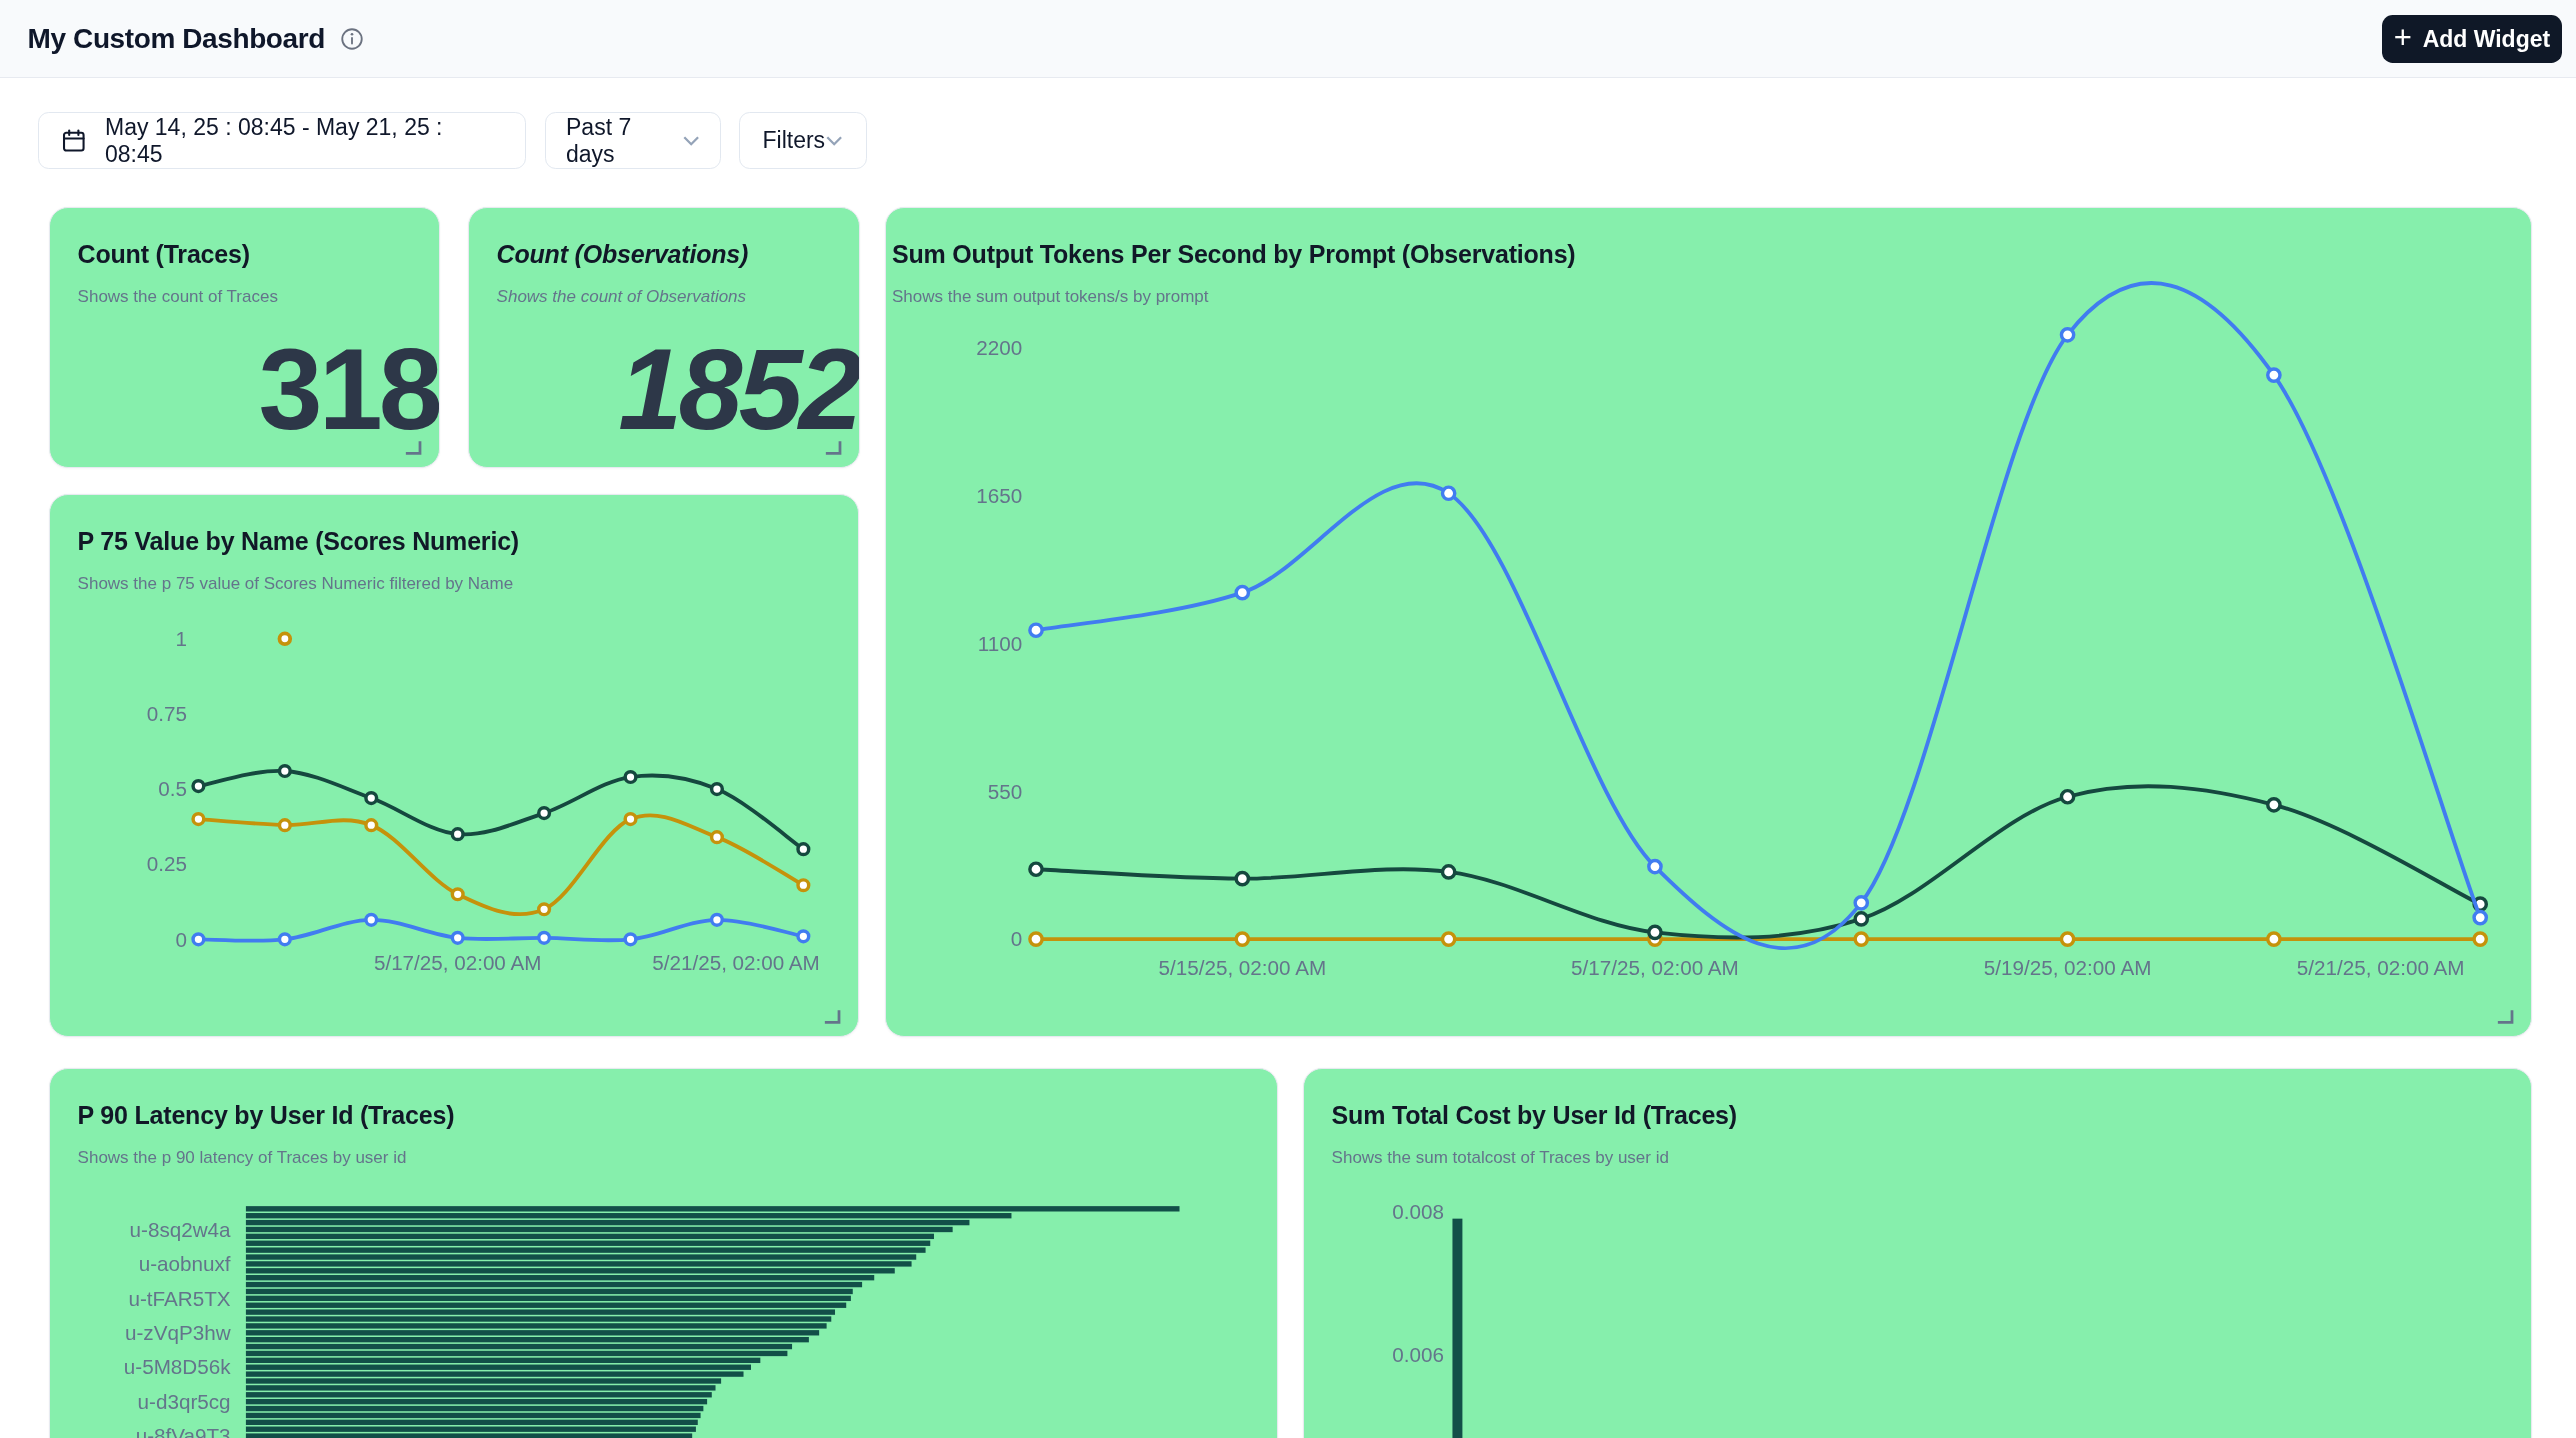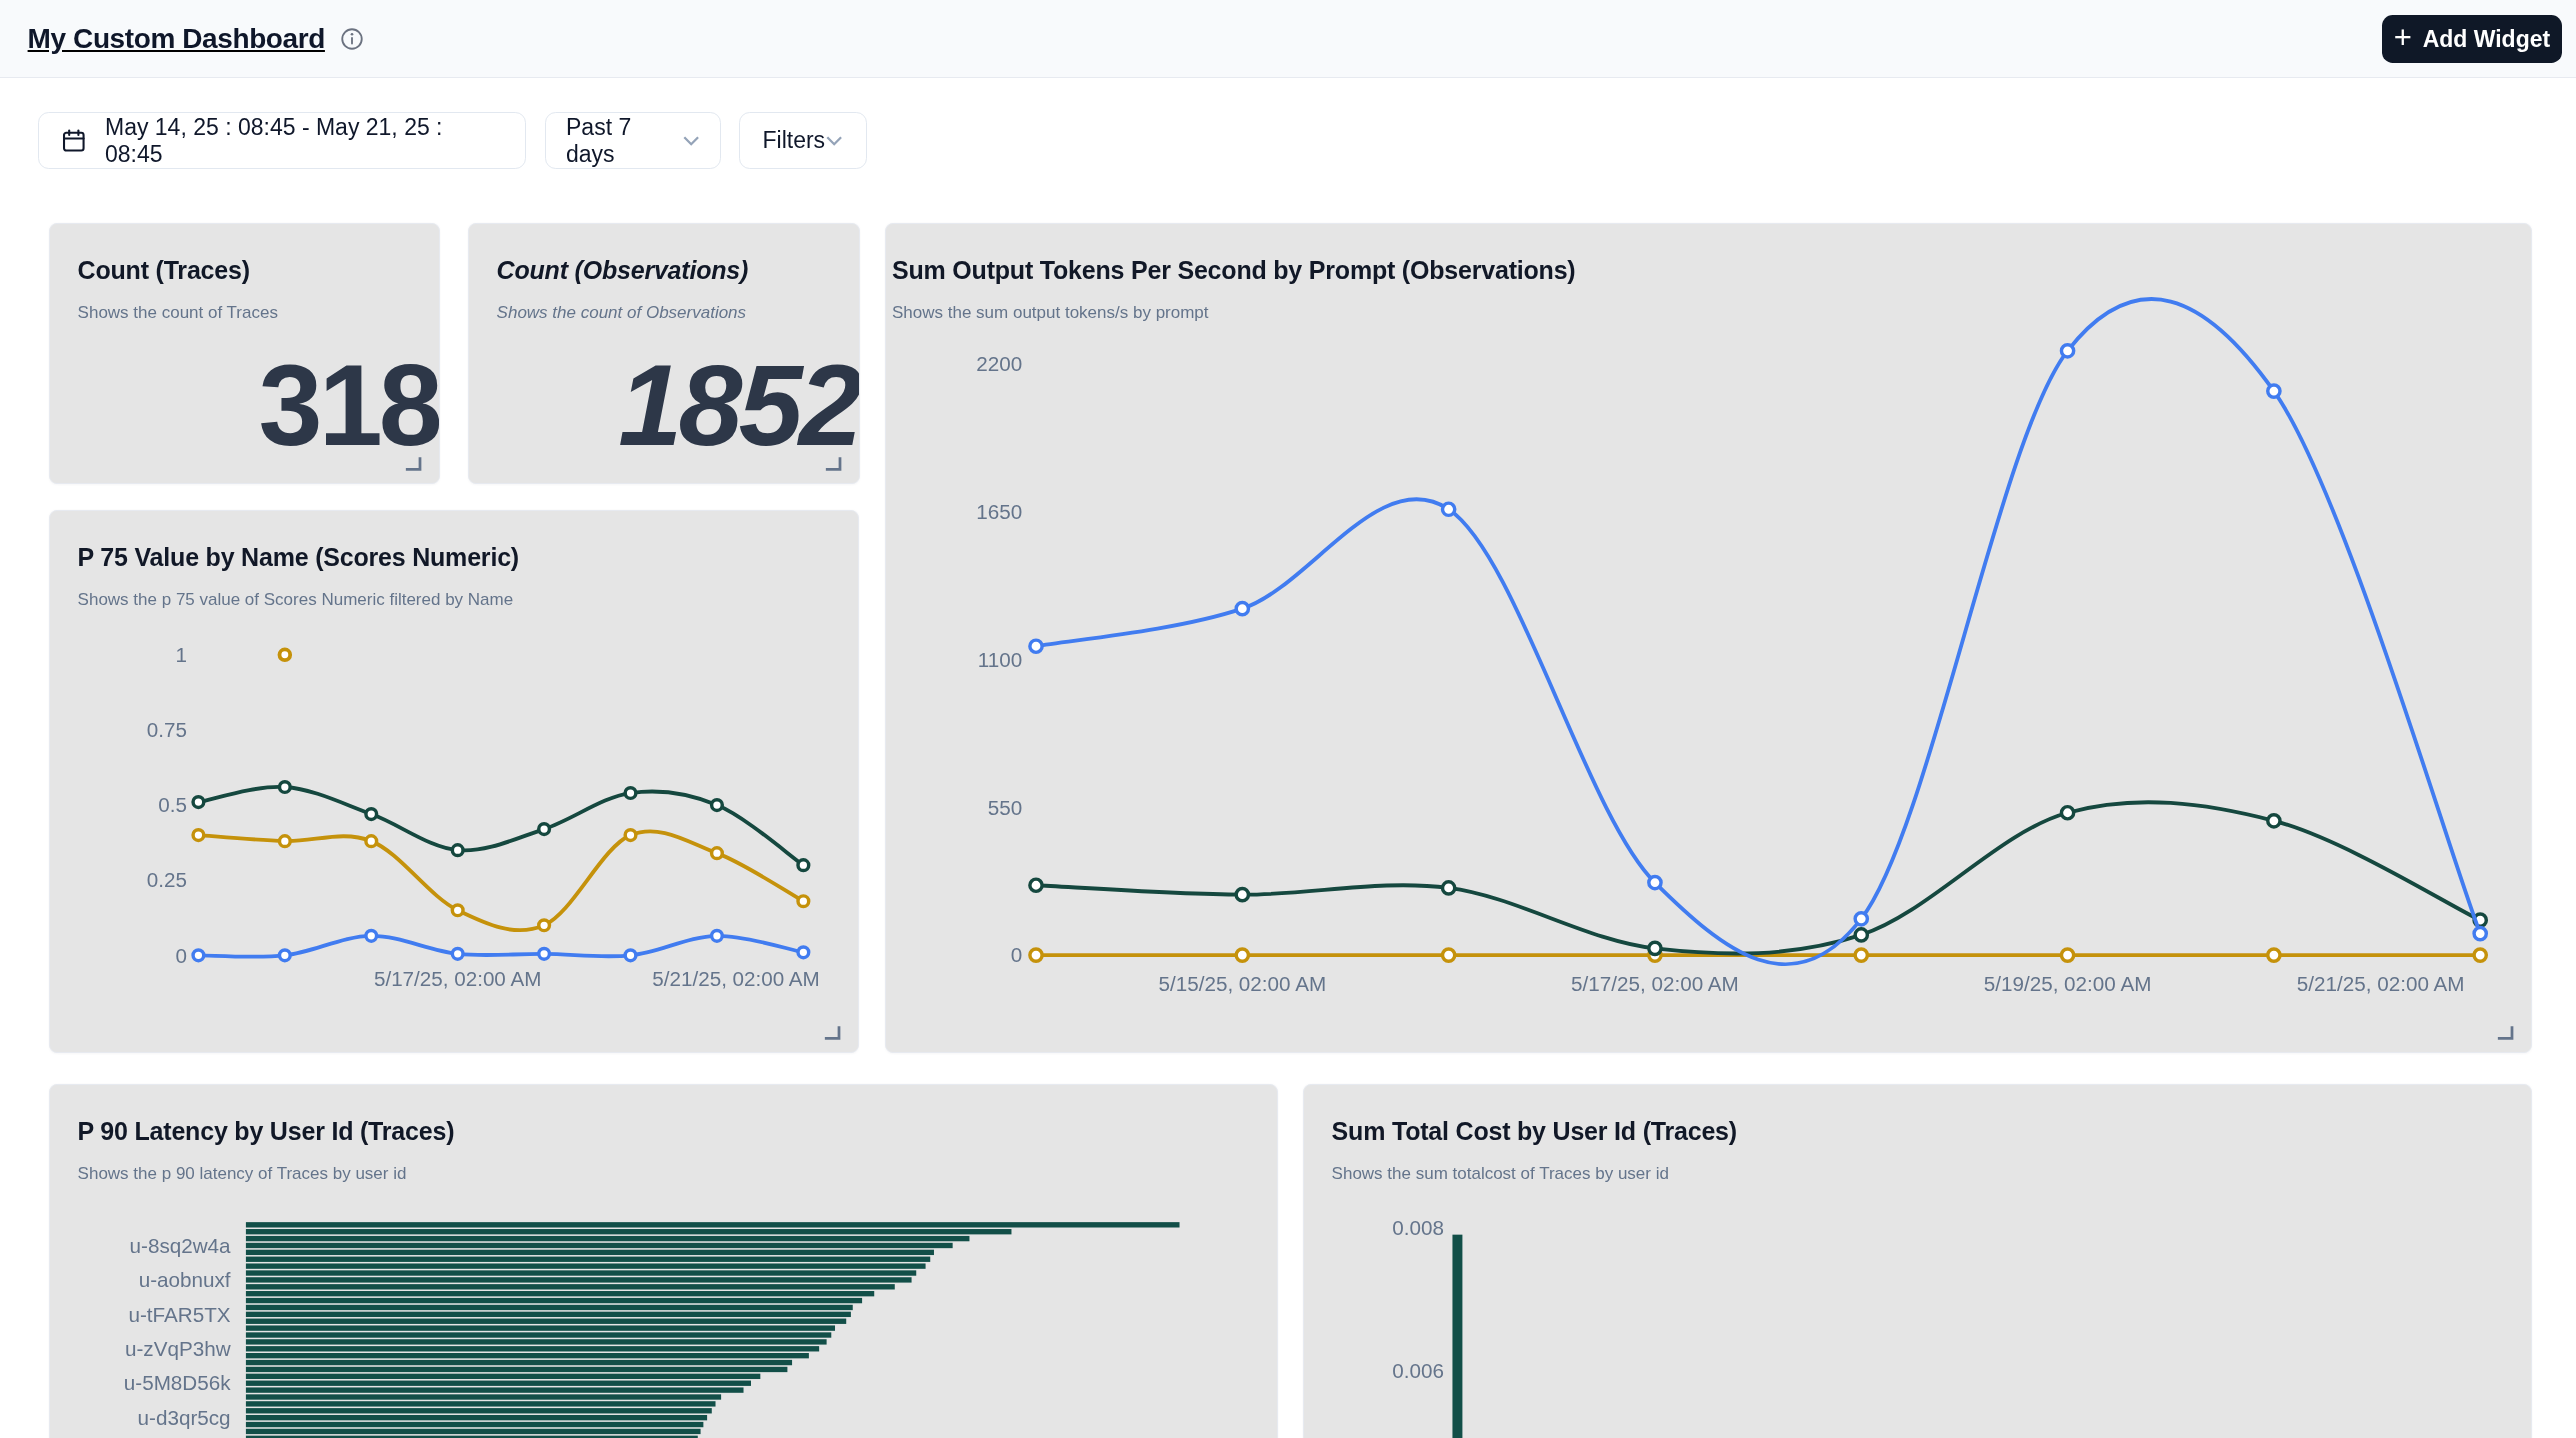--- a/index.html
+++ b/index.html
@@ -1,36 +1,36 @@
 <!DOCTYPE html>
 <html style="font-size:12.2px"><head>
 <meta charset="utf-8">
 <style>
   html,body{margin:0;padding:0;width:2576px;height:1439px;overflow:hidden;background:#ffffff;
     font-family:"Liberation Sans","DejaVu Sans",sans-serif;-webkit-font-smoothing:antialiased;}
   *{box-sizing:border-box;}
   
   .topbar{position:absolute;left:0;top:0;width:2576px;height:78px;background:#f8fafc;
-    border-bottom:1.5px solid #e7eaf0;display:flex;align-items:center;padding:0 27.6px;text-decoration:underline;}
+    border-bottom:1.5px solid #e7eaf0;display:flex;align-items:center;padding:0 27.6px;}
   .page-title{font-size:28px;font-weight:700;color:#0f172a;letter-spacing:-0.4px;}
   .info-ic{margin-left:13.8px;display:inline-flex;}
   .btn-dark{position:absolute;left:2382px;top:15.3px;width:180px;height:48px;background:#0f1827;
     color:#ffffff;border:none;border-radius:10.7px;font-size:23px;font-weight:600;
     display:flex;align-items:center;justify-content:center;gap:10.7px;cursor:pointer;
     font-family:inherit;}
   .btn-dark .plus{font-size:31px;font-weight:400;line-height:1;margin-top:-3.1px;}
   
   .pill{position:absolute;height:57px;background:#ffffff;border:1.5px solid #e2e8f0;border-radius:10.7px;
     display:flex;align-items:center;font-size:23px;color:#0f172a;cursor:pointer;font-family:inherit;}
   #date-btn{left:38px;top:112px;width:488px;padding:0 21.4px;gap:17px;}
   #preset-btn{left:545px;top:112px;width:176px;padding:0 20px;justify-content:space-between;}
   #filters-btn{left:739px;top:112px;width:128px;padding:0 20px;justify-content:center;}
   
-  .card{position:absolute;background:#e5e5e5;border:1.5px solid #e7eaf0;border-radius:8px;
-    box-shadow:0 0.8px 2.3px rgba(16,24,40,.04);padding:32px 27.6px;overflow:hidden;margin-top:16px;}
+  .card{position:absolute;background:#86efac;border:1.5px solid #e7eaf0;border-radius:19px;
+    box-shadow:0 0.8px 2.3px rgba(16,24,40,.04);padding:32px 27.6px;overflow:hidden;}
   .card h2{margin:0;font-size:25px;font-weight:600;color:#111827;letter-spacing:-0.2px;}
   .card .sub{margin-top:18.4px;font-size:17px;color:#64748b;}
   .count-value{position:absolute;left:0;right:0;top:115px;text-align:right;
     font-size:115px;font-weight:700;color:#2d3748;letter-spacing:-3.8px;}
   #card-count-traces{left:49px;top:207px;width:391px;height:261px;}
   #card-count-obs{left:468px;top:207px;width:392px;height:261px;font-style:italic;}
   #card-sum-output{left:885px;top:207px;width:1647px;height:830px;padding-left:6px;}
   #card-p75{left:49px;top:494px;width:810px;height:543px;}
   #card-p90{left:49px;top:1068px;width:1229px;height:536px;}
   #card-cost{left:1303px;top:1068px;width:1229px;height:536px;}

